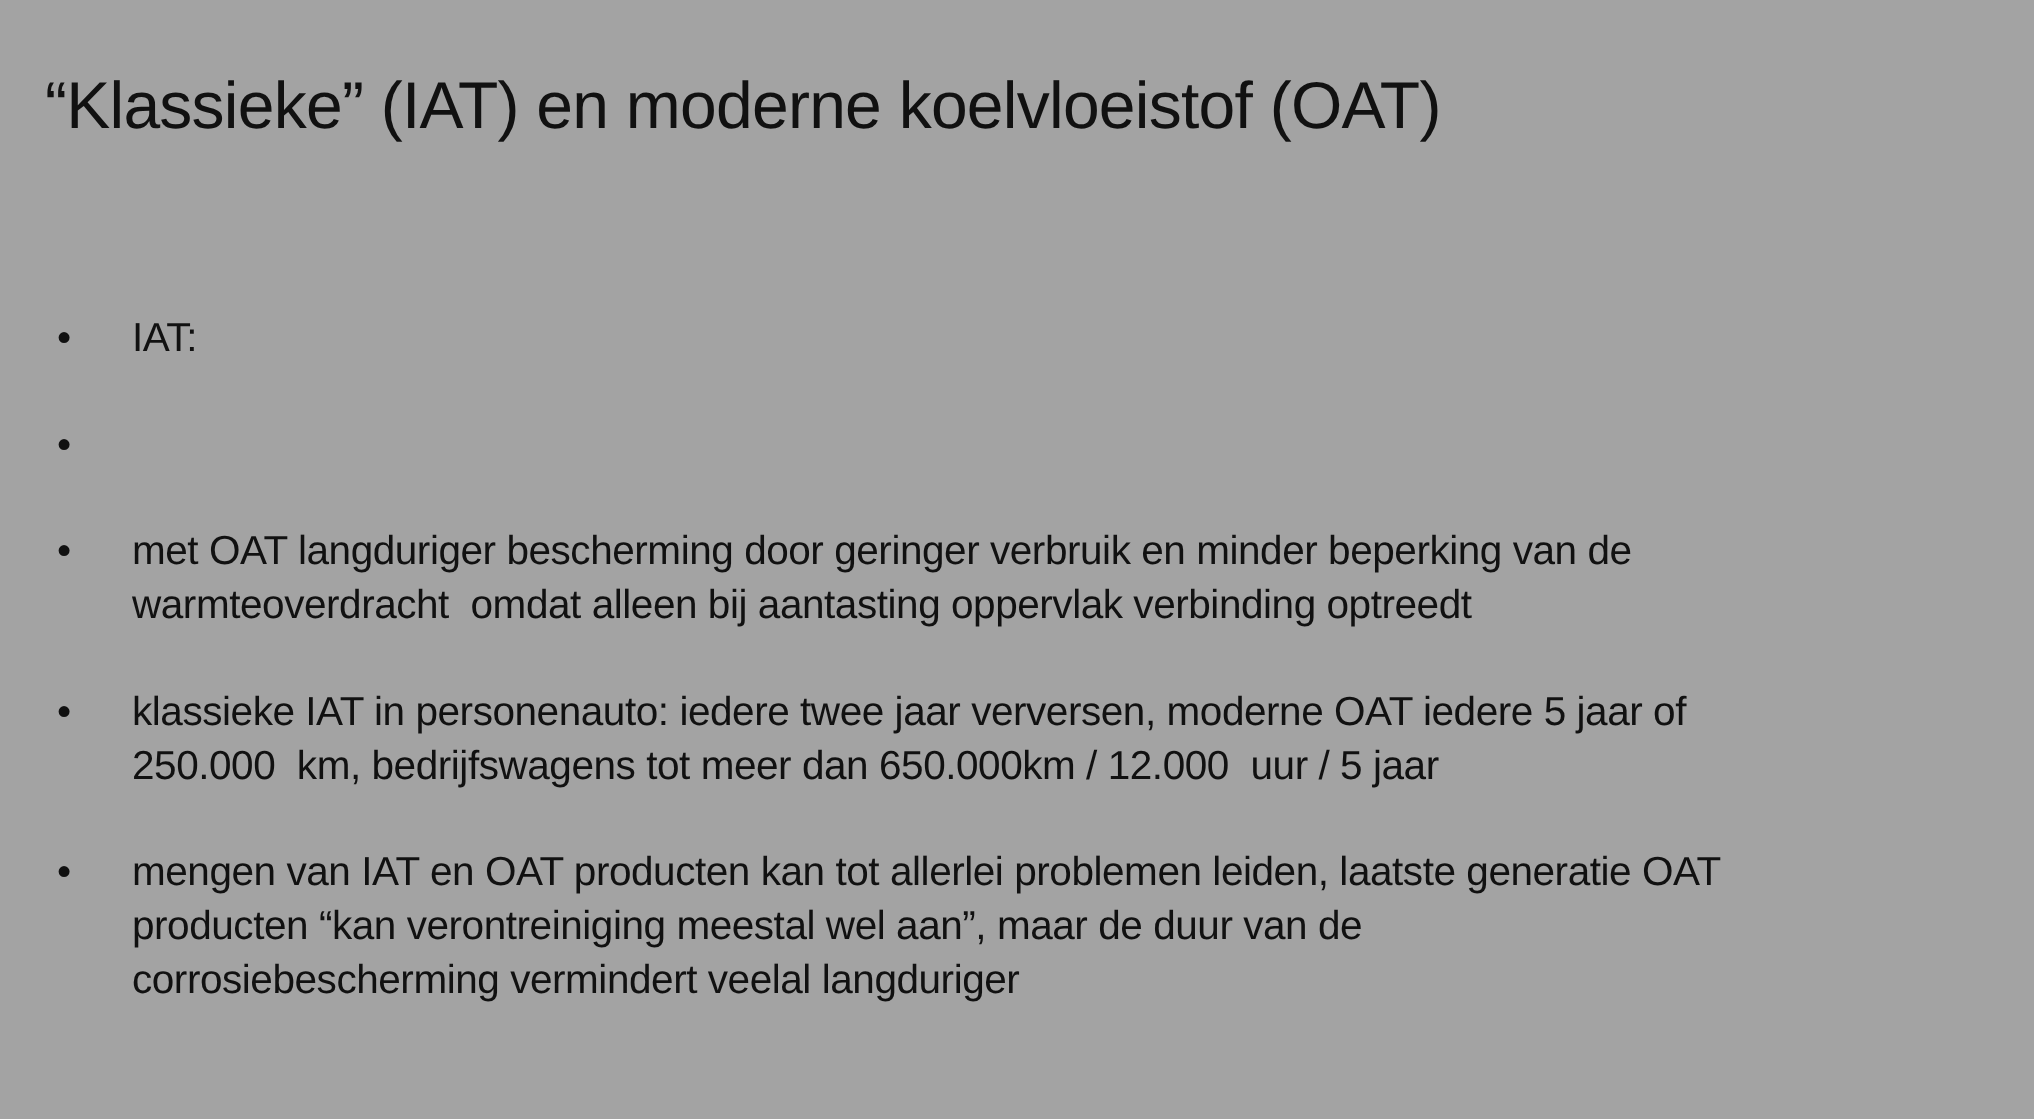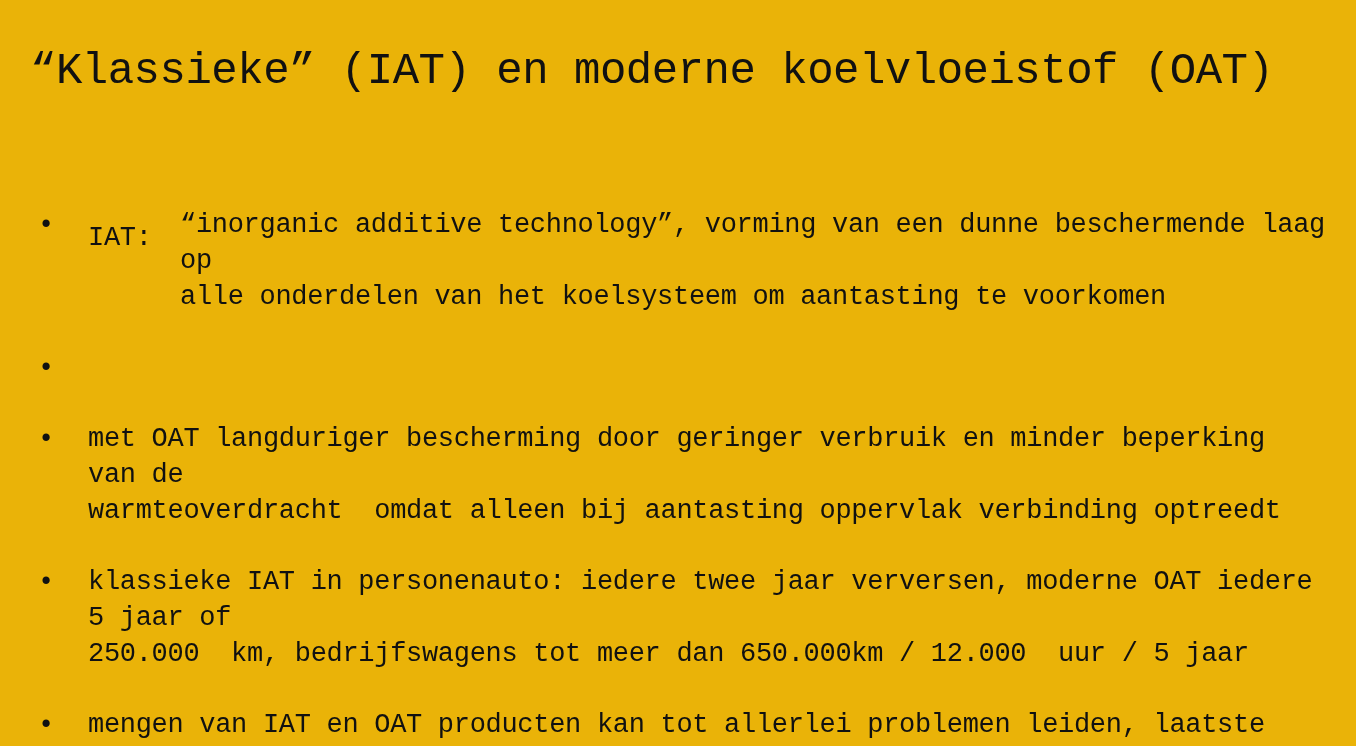--- a/index.html
+++ b/index.html
@@ -4,23 +4,23 @@
 <style>
   html, body {
     margin: 0;
     padding: 0;
     background: #ffffff;
   }
   .slide {
     position: relative;
     width: 1356px;
     height: 746px;
-    background: #eab308;
+    background: #a3a3a3;
     overflow: hidden;
-    font-family: Liberation Mono, monospace;
+    font-family: Liberation Sans, sans-serif;
     color: #111111;
   }
   .slide-title {
     margin: 46px 20px 0 30px;
     font-size: 44px;
     font-weight: 400;
     line-height: 1.15;
     letter-spacing: -0.5px;
     color: #111111;
   }
@@ -41,39 +41,36 @@
   }
   .bullet-item.no-label {
     grid-template-columns: 50px 1fr;
   }
   .bullet-marker {
     font-size: 27px;
     line-height: 36px;
   }
   .bullet-label {
     white-space: pre-wrap;
-    margin-top: 13px;
   }
   .bullet-text {
     white-space: pre-wrap;
   }
 </style>
 </head>
 <body>
 
 <div class="slide">
   <h1 class="slide-title">“Klassieke” (IAT) en moderne koelvloeistof (OAT)</h1>
 
   <div class="bullet-list">
 
     <div class="bullet-item with-label">
       <span class="bullet-marker">•</span>
       <span class="bullet-label">IAT:</span>
-      <span class="bullet-text">“inorganic additive technology”, vorming van een dunne beschermende laag op
-alle onderdelen van het koelsysteem om aantasting te voorkomen</span>
     </div>
 
     <div class="bullet-item with-label">
       <span class="bullet-marker">•</span>
     </div>
 
     <div class="bullet-item no-label">
       <span class="bullet-marker">•</span>
       <span class="bullet-text">met OAT langduriger bescherming door geringer verbruik en minder beperking van de
 warmteoverdracht  omdat alleen bij aantasting oppervlak verbinding optreedt</span>

